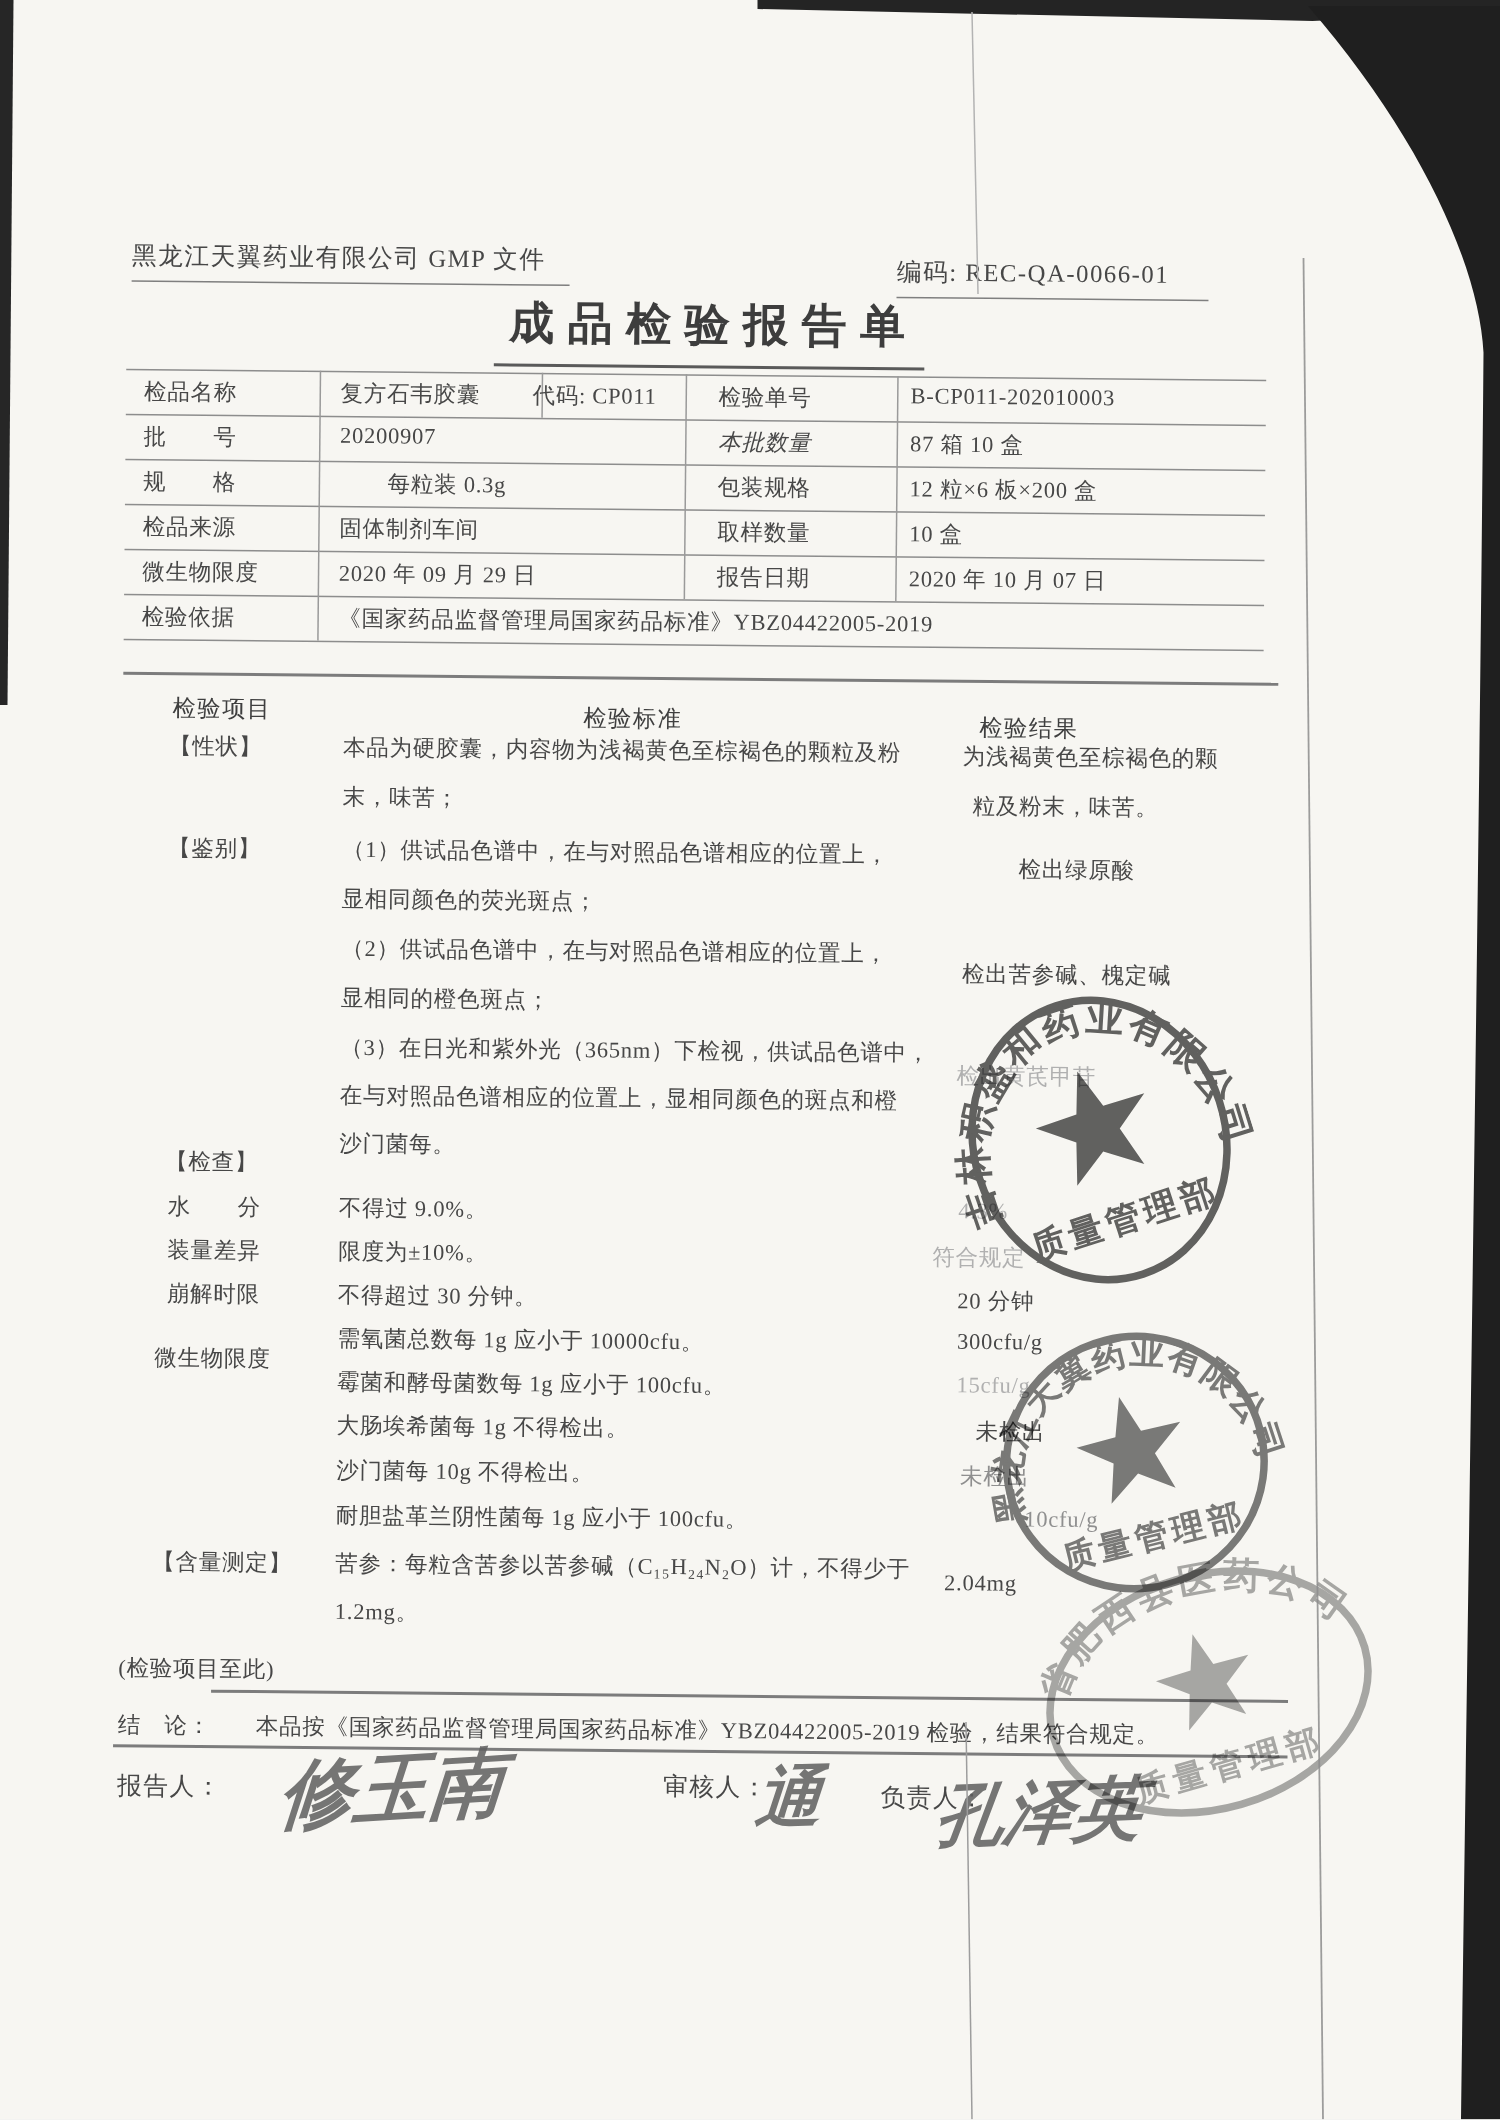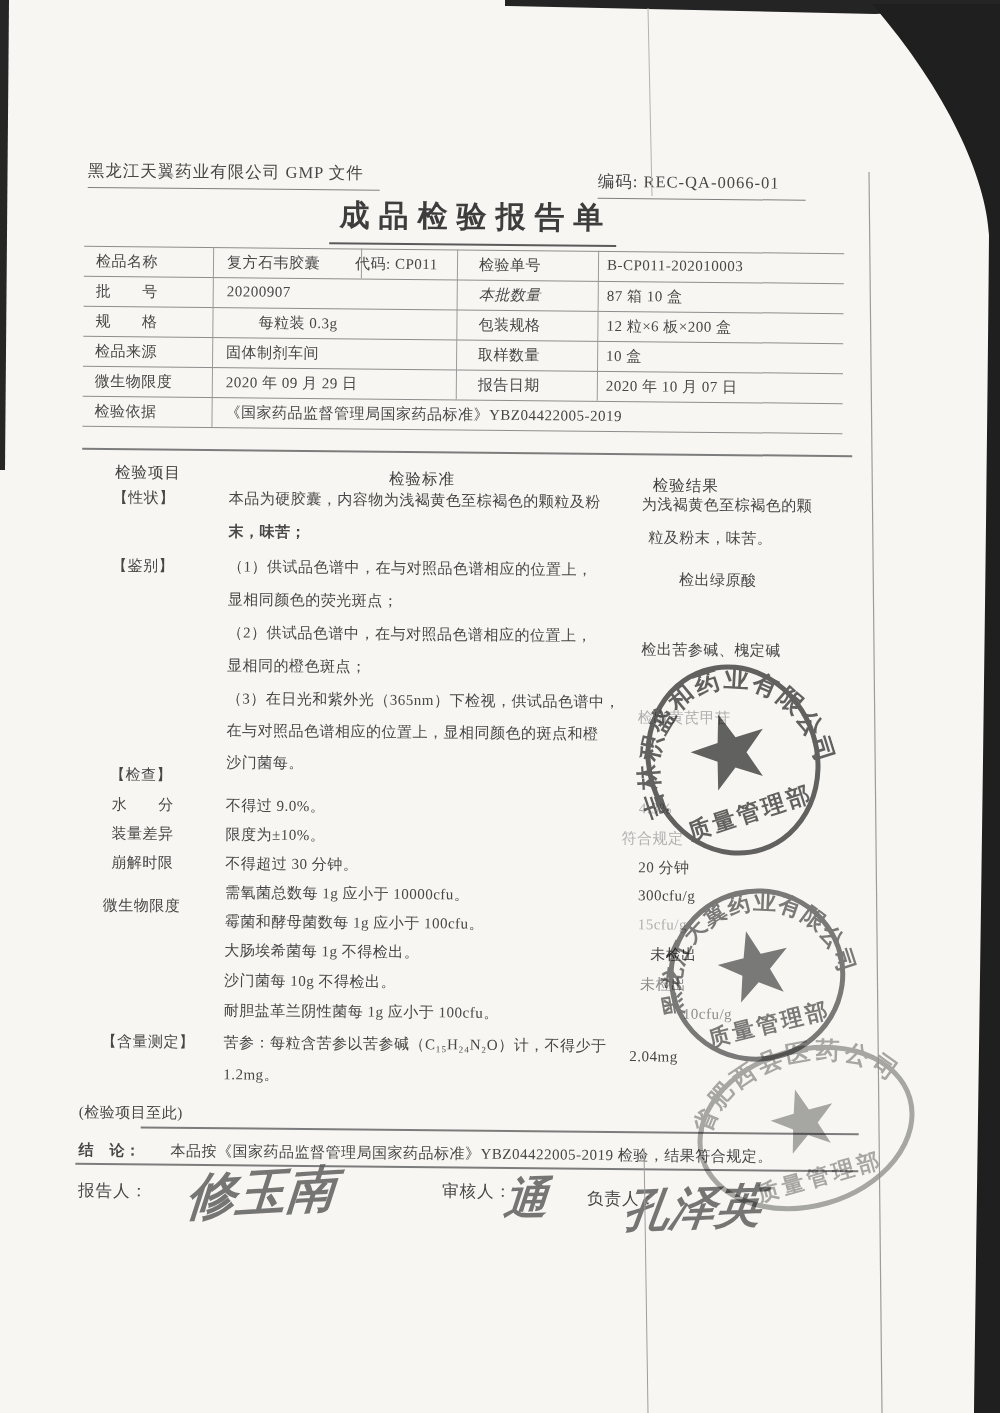--- a/index.html
+++ b/index.html
@@ -87,21 +87,21 @@
     <div class="t" style="left:116px;top:488px;">【性状】</div>
     <div class="t" style="left:116px;top:556px;">【鉴别】</div>
     <div class="t" style="left:116px;top:765px;">【检查】</div>
     <div class="t" style="left:118px;top:795px;">水　　分</div>
     <div class="t" style="left:118px;top:824px;">装量差异</div>
     <div class="t" style="left:118px;top:853px;">崩解时限</div>
     <div class="t" style="left:110px;top:896px;">微生物限度</div>
     <div class="t" style="left:110px;top:1032px;">【含量测定】</div>
 
     <div class="t" style="left:232px;top:488px;">本品为硬胶囊，内容物为浅褐黄色至棕褐色的颗粒及粉</div>
-    <div class="t" style="left:232px;top:521px;font-weight:bold;">末，味苦；</div>
+    <div class="t" style="left:232px;top:521px;">末，味苦；</div>
     <div class="t" style="left:232px;top:556px;">（1）供试品色谱中，在与对照品色谱相应的位置上，</div>
     <div class="t" style="left:232px;top:589px;">显相同颜色的荧光斑点；</div>
     <div class="t" style="left:232px;top:622px;">（2）供试品色谱中，在与对照品色谱相应的位置上，</div>
     <div class="t" style="left:232px;top:655px;">显相同的橙色斑点；</div>
     <div class="t" style="left:232px;top:688px;">（3）在日光和紫外光（365nm）下检视，供试品色谱中，</div>
     <div class="t" style="left:232px;top:720px;">在与对照品色谱相应的位置上，显相同颜色的斑点和橙</div>
     <div class="t" style="left:232px;top:752px;">沙门菌每。</div>
     <div class="t" style="left:232px;top:795px;">不得过 9.0%。</div>
     <div class="t" style="left:232px;top:824px;">限度为±10%。</div>
     <div class="t" style="left:232px;top:853px;">不得超过 30 分钟。</div>
@@ -123,21 +123,21 @@
     <div class="t" style="left:645px;top:853px;">20 分钟</div>
     <div class="t" style="left:645px;top:882px;">300cfu/g</div>
     <div class="t faint" style="left:645px;top:911px;">15cfu/g</div>
     <div class="t" style="left:658px;top:940px;">未检出</div>
     <div class="t dim" style="left:648px;top:970px;">未检出</div>
     <div class="t dim" style="left:666px;top:1000px;margin-left:25px;">10cfu/g</div>
     <div class="t" style="left:638px;top:1043px;">2.04mg</div>
 
     <div class="t" style="left:88px;top:1103px;">(检验项目至此)</div>
     <div class="hline2" style="left:150px;top:1126px;width:718px;"></div>
-    <div class="t" style="left:88px;top:1141px;font-weight:bold;">结　论：</div>
+    <div class="t" style="left:88px;top:1141px;font-weight:normal;">结　论：</div>
     <div class="t" style="left:180px;top:1141px;">本品按《国家药品监督管理局国家药品标准》YBZ04422005-2019 检验，结果符合规定。</div>
     <div class="hline2" style="left:85px;top:1163px;width:783px;"></div>
     <div class="t hd" style="left:88px;top:1180px;">报告人：</div>
     <div class="t hd" style="left:452px;top:1177px;">审核人：</div>
     <div class="t hd" style="left:597px;top:1183px;">负责人：</div>
 
     <div class="sig" style="left:196px;top:1158px;font-size:50px;transform:rotate(-4deg) skewX(-8deg);">修玉南</div>
     <div class="sig" style="left:514px;top:1165px;font-size:44px;transform:rotate(-2deg) skewX(-6deg);">通</div>
     <div class="sig" style="left:634px;top:1172px;font-size:46px;transform:rotate(-3deg) skewX(-10deg);">孔泽英</div>
   </div>

